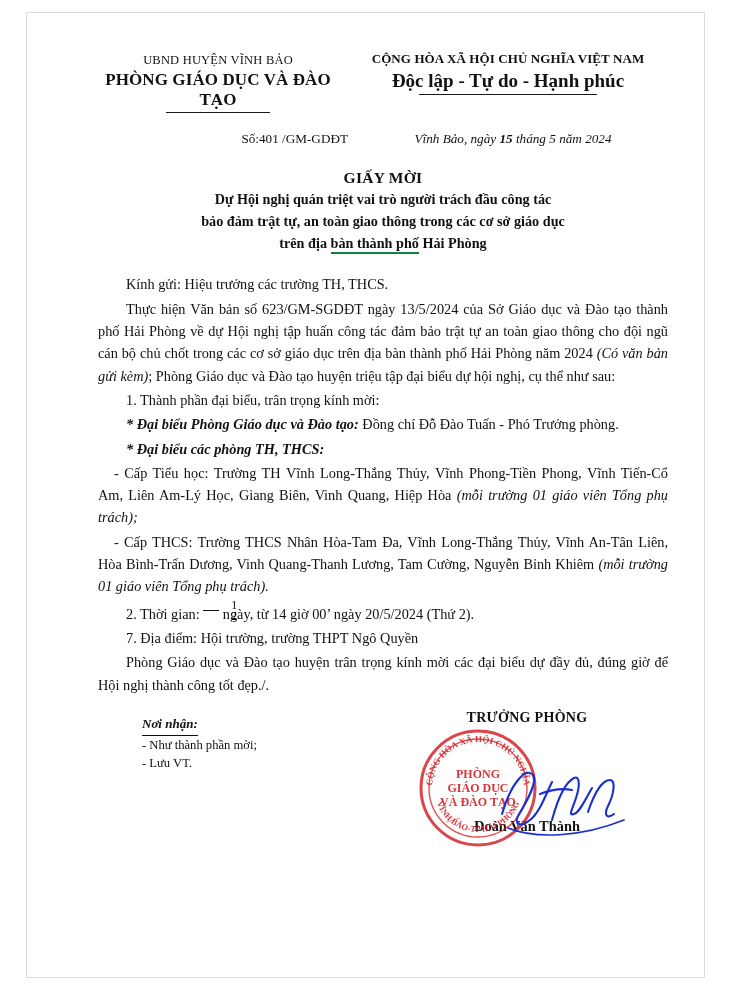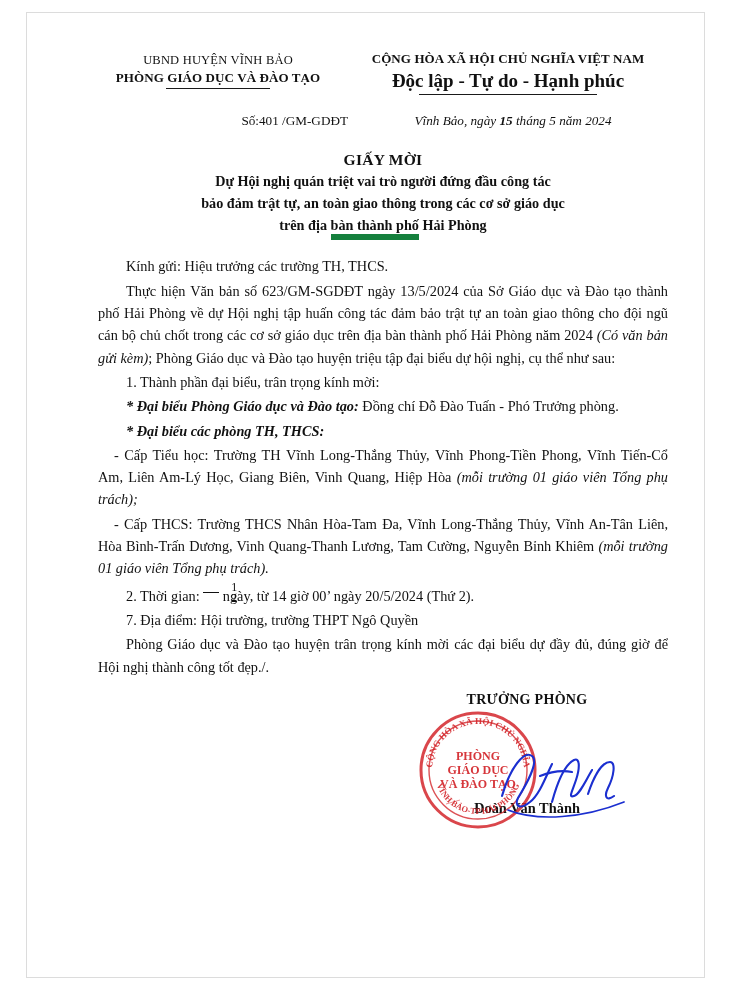--- a/index.html
+++ b/index.html
@@ -48,21 +48,21 @@
   .hdr-right {
     width: 320px;
     text-align: center;
   }
   .h-small {
     font-size: 12.5px;
     letter-spacing: 0.2px;
   }
   .h-bold {
     font-weight: bold;
-    font-size: 13px;
+    font-size: 17px;
     letter-spacing: 0.1px;
     margin-top: 2px;
   }
   .h-bold-wide {
     font-weight: bold;
     font-size: 13px;
     letter-spacing: 0.1px;
   }
   .h-sub {
     font-weight: bold;
@@ -108,21 +108,21 @@
     font-size: 15.5px;
     letter-spacing: 0.3px;
   }
   .title-sub {
     font-weight: bold;
     font-size: 14.2px;
     line-height: 1.42;
     margin-top: 2px;
   }
   .underline-seg {
-    border-bottom: 6px solid #15803d;
+    border-bottom: 2px solid #15803d;
     padding-bottom: 1px;
   }
 
   
   .body {
     margin-top: 20px;
     font-size: 14.3px;
     line-height: 1.56;
     text-align: justify;
   }
@@ -238,21 +238,21 @@
           <div class="date-line">
             <span>Vĩnh Bảo, ngày</span>
             <b>15</b>
             <span>tháng 5 năm 2024</span>
           </div>
         </div>
       </div>
 
       <div class="title-block">
         <div class="title-main">GIẤY MỜI</div>
-        <div class="title-sub">Dự Hội nghị quán triệt vai trò người đứng đầu công tác</div>
+        <div class="title-sub">Dự Hội nghị quán triệt vai trò người trách đầu công tác</div>
         <div class="title-sub">bảo đảm trật tự, an toàn giao thông trong các cơ sở giáo dục</div>
         <div class="title-sub">
           <span>trên địa </span><span class="underline-seg">bàn thành phố</span><span> Hải Phòng</span>
         </div>
       </div>
 
       <div class="body">
 
         <p class="ind">Kính gửi: Hiệu trưởng các trường TH, THCS.</p>
 
@@ -283,20 +283,25 @@
 
         <p class="ind">
           <span class="b">7. Địa điểm:</span><span> Hội trường, trường THPT Ngô Quyền</span>
         </p>
 
         <p class="ind">Phòng Giáo dục và Đào tạo huyện trân trọng kính mời các đại biểu dự đầy đủ, đúng giờ để Hội nghị thành công tốt đẹp./.</p>
       </div>
 
       <div class="footer">
 
+        <div class="noi-nhan">
+          <div class="nn-title">Nơi nhận:</div>
+          <div>- Như thành phần mời;</div>
+          <div>- Lưu VT.</div>
+        </div>
 
         <div class="sign">
           <div class="sign-title">TRƯỞNG PHÒNG</div>
           <div class="sign-name">Đoàn Văn Thành</div>
 
           <div class="stamp">
             <svg width="124" height="124" viewBox="0 0 124 124" aria-hidden="true">
               <defs>
                 <path id="arcTop" d="M 16,62 A 46,46 0 0 1 108,62"></path>
                 <path id="arcBot" d="M 18,62 A 44,44 0 0 0 106,62"></path>

